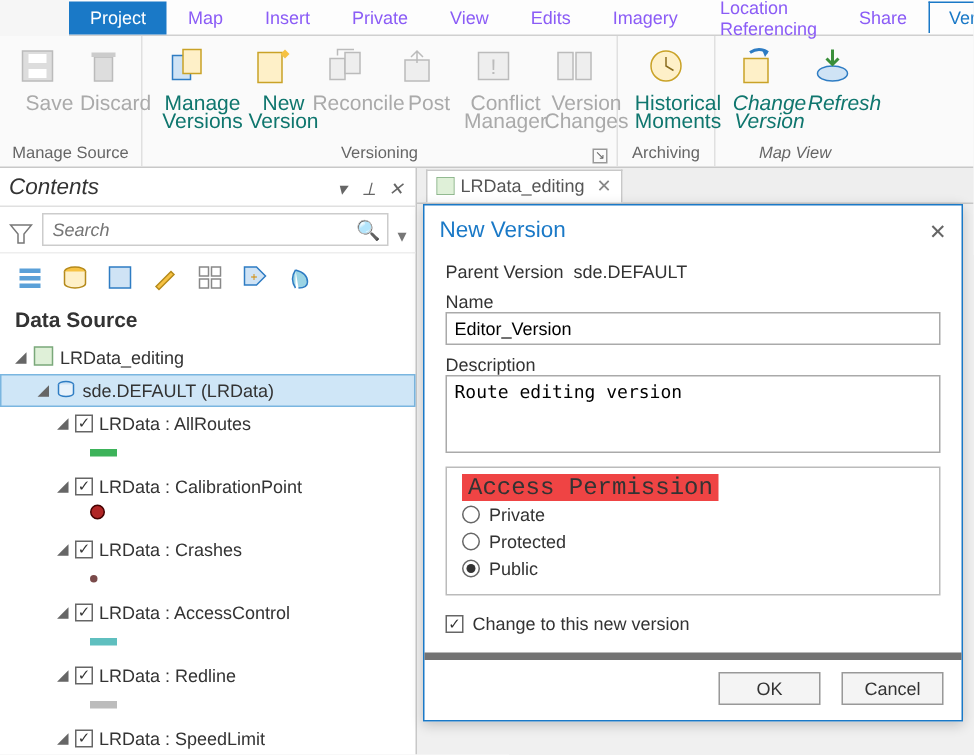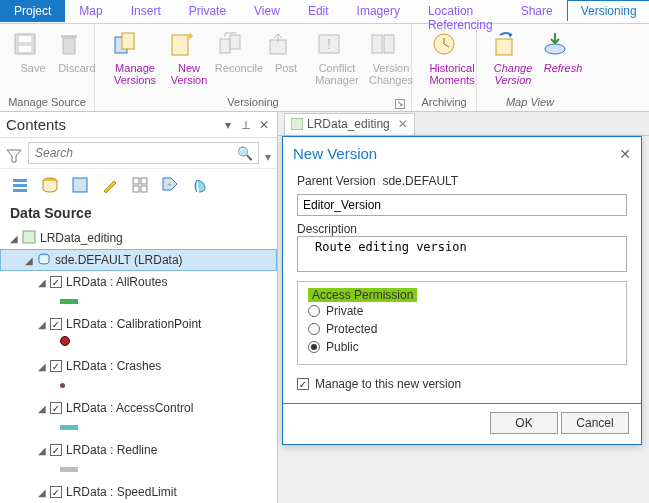--- a/index.html
+++ b/index.html
@@ -10,24 +10,25 @@
     background: #f6f6f6;
     color: #333;
     width: 649px;
     height: 503px;
     overflow: hidden;
     position: relative;
   }
   
   .menubar {
     display: flex;
-    align-items: flex-start;
+    align-items: center;
     height: 24px;
     background: #fdfdfd;
     border-bottom: 1px solid #d0d0d0;
+    margin-left: 46px;
   }
   .menubar .menuitem {
     padding: 4px 14px;
     color: #8b5cf6;
     cursor: default;
   }
   .menubar .menuitem.active {
     background: #1a79c7;
     color: #fff;
   }
@@ -79,54 +80,55 @@
   .rbtn {
     display: flex;
     flex-direction: column;
     align-items: center;
     justify-content: flex-start;
     width: 48px;
     padding: 2px 2px 0 2px;
     cursor: default;
     text-align: center;
     line-height: 12px;
-    color: #a21caf;
+    color: #0f766e;
   }
   .rbtn.disabled { color: #aaa; }
   .rbtn .ricon {
     width: 32px;
     height: 32px;
     margin-bottom: 2px;
     display: flex;
     align-items: center;
     justify-content: center;
   }
-  .rbtn .rlabel { font-size: 11px; margin-left: 16px; }
+  .rbtn .rlabel { font-size: 14px; margin-left: 16px; }
   .rbtn.wide { width: 56px; }
   .rbtn.narrow { width: 42px; }
   
   .main {
     display: flex;
     height: calc(503px - 24px - 88px);
   }
   
   .contents-pane {
     width: 278px;
     background: #fff;
     border-right: 1px solid #c8c8c8;
     display: flex;
     flex-direction: column;
   }
   .contents-title {
     display: flex;
-    align-items: center;
+    align-items: flex-end;
     padding: 4px 6px;
     font-size: 15px;
     color: #333;
     border-bottom: 1px solid #e0e0e0;
+    font-style: italic;
   }
   .contents-title .spacer { flex: 1; }
   .contents-title .panetool {
     width: 14px; height: 14px; margin-left: 4px;
     display: flex; align-items: center; justify-content: center;
     color: #666; font-size: 12px;
   }
   .search-row {
     display: flex;
     align-items: flex-end;
@@ -262,82 +264,83 @@
   }
   .dlg-row { margin-bottom: 6px; }
   .dlg-input {
     width: 100%;
     border: 1px solid #aaa;
     padding: 3px 5px;
     font-size: 12px;
   }
   .dlg-textarea {
     width: 100%;
-    height: 36px;
+    height: 52px;
     border: 1px solid #aaa;
-    padding: 3px 17px;
+    padding: 3px 5px;
     font-size: 12px;
     resize: none;
   }
   .fieldset {
     border: 1px solid #bbb;
     padding: 6px 10px 8px 10px;
     margin-top: 4px;
   }
   .fieldset .legend {
-    font-size: 12px;
+    font-size: 16px;
     color: #333;
     margin-top: -13px;
-    background: #84cc16;
+    background: #ef4444;
     display: inline-block;
     padding: 0 4px;
+    font-family: Liberation Mono, monospace;
   }
   .radio-row, .check-row {
     display: flex;
     align-items: center;
     gap: 6px;
     padding: 2px 0;
   }
   .radio {
     width: 12px; height: 12px; border:1px solid #666; border-radius:50%;
     display:flex; align-items:center; justify-content:center;
   }
   .radio .dotfill { width:6px; height:6px; border-radius:50%; background:#333; }
   .checkbox {
     width: 12px; height: 12px; border:1px solid #666;
     display:flex; align-items:center; justify-content:center;
     font-size:10px; color:#333;
   }
   .dialog-buttons {
     display:flex;
     justify-content:flex-end;
-    gap:3px;
+    gap:14px;
     padding: 8px 12px 10px 12px;
-    border-top: 1px solid #737373;
+    border-top: 5px solid #737373;
     align-items: center;
   }
   .dlg-btn {
     min-width: 68px;
     text-align: center;
     border: 1px solid #999;
     background: #f4f4f4;
     padding: 3px 10px;
     font-size: 12px;
   }
 </style>
 </head>
 <body>
 
 <div class="menubar">
   <div class="menuitem active">Project</div>
   <div class="menuitem">Map</div>
   <div class="menuitem">Insert</div>
   <div class="menuitem">Private</div>
   <div class="menuitem">View</div>
-  <div class="menuitem">Edit</div>
+  <div class="menuitem">Edits</div>
   <div class="menuitem">Imagery</div>
   <div class="menuitem">Location Referencing</div>
   <div class="menuitem">Share</div>
   <div class="menuitem highlight">Versioning</div>
 </div>
 
 <div class="ribbon">
 
   <div class="ribbon-group">
     <div class="ribbon-group-buttons">
@@ -623,20 +626,21 @@
     <span>New Version</span>
     <span class="spacer"></span>
     <span class="close">✕</span>
   </div>
   <div class="dialog-body">
     <div class="dlg-row">
       <span>Parent Version</span>&nbsp;
       <span>sde.DEFAULT</span>
     </div>
     <div class="dlg-row">
+      <div>Name</div>
       <input class="dlg-input" value="Editor_Version" style="">
     </div>
     <div class="dlg-row">
       <div>Description</div>
       <textarea class="dlg-textarea" style="">Route editing version</textarea>
     </div>
     <div class="fieldset">
       <div class="legend">Access Permission</div>
       <div class="radio-row">
         <span class="radio"></span>
@@ -648,20 +652,20 @@
       </div>
       <div class="radio-row">
         <span class="radio">
             <span class="dotfill"></span>
           </span>
         <span>Public</span>
       </div>
     </div>
     <div class="check-row" style="margin-top:10px;">
       <span class="checkbox">✓</span>
-      <span>Manage to this new version</span>
+      <span>Change to this new version</span>
     </div>
   </div>
   <div class="dialog-buttons">
     <div class="dlg-btn">OK</div>
     <div class="dlg-btn">Cancel</div>
   </div>
 </div>
 
 </body></html>

